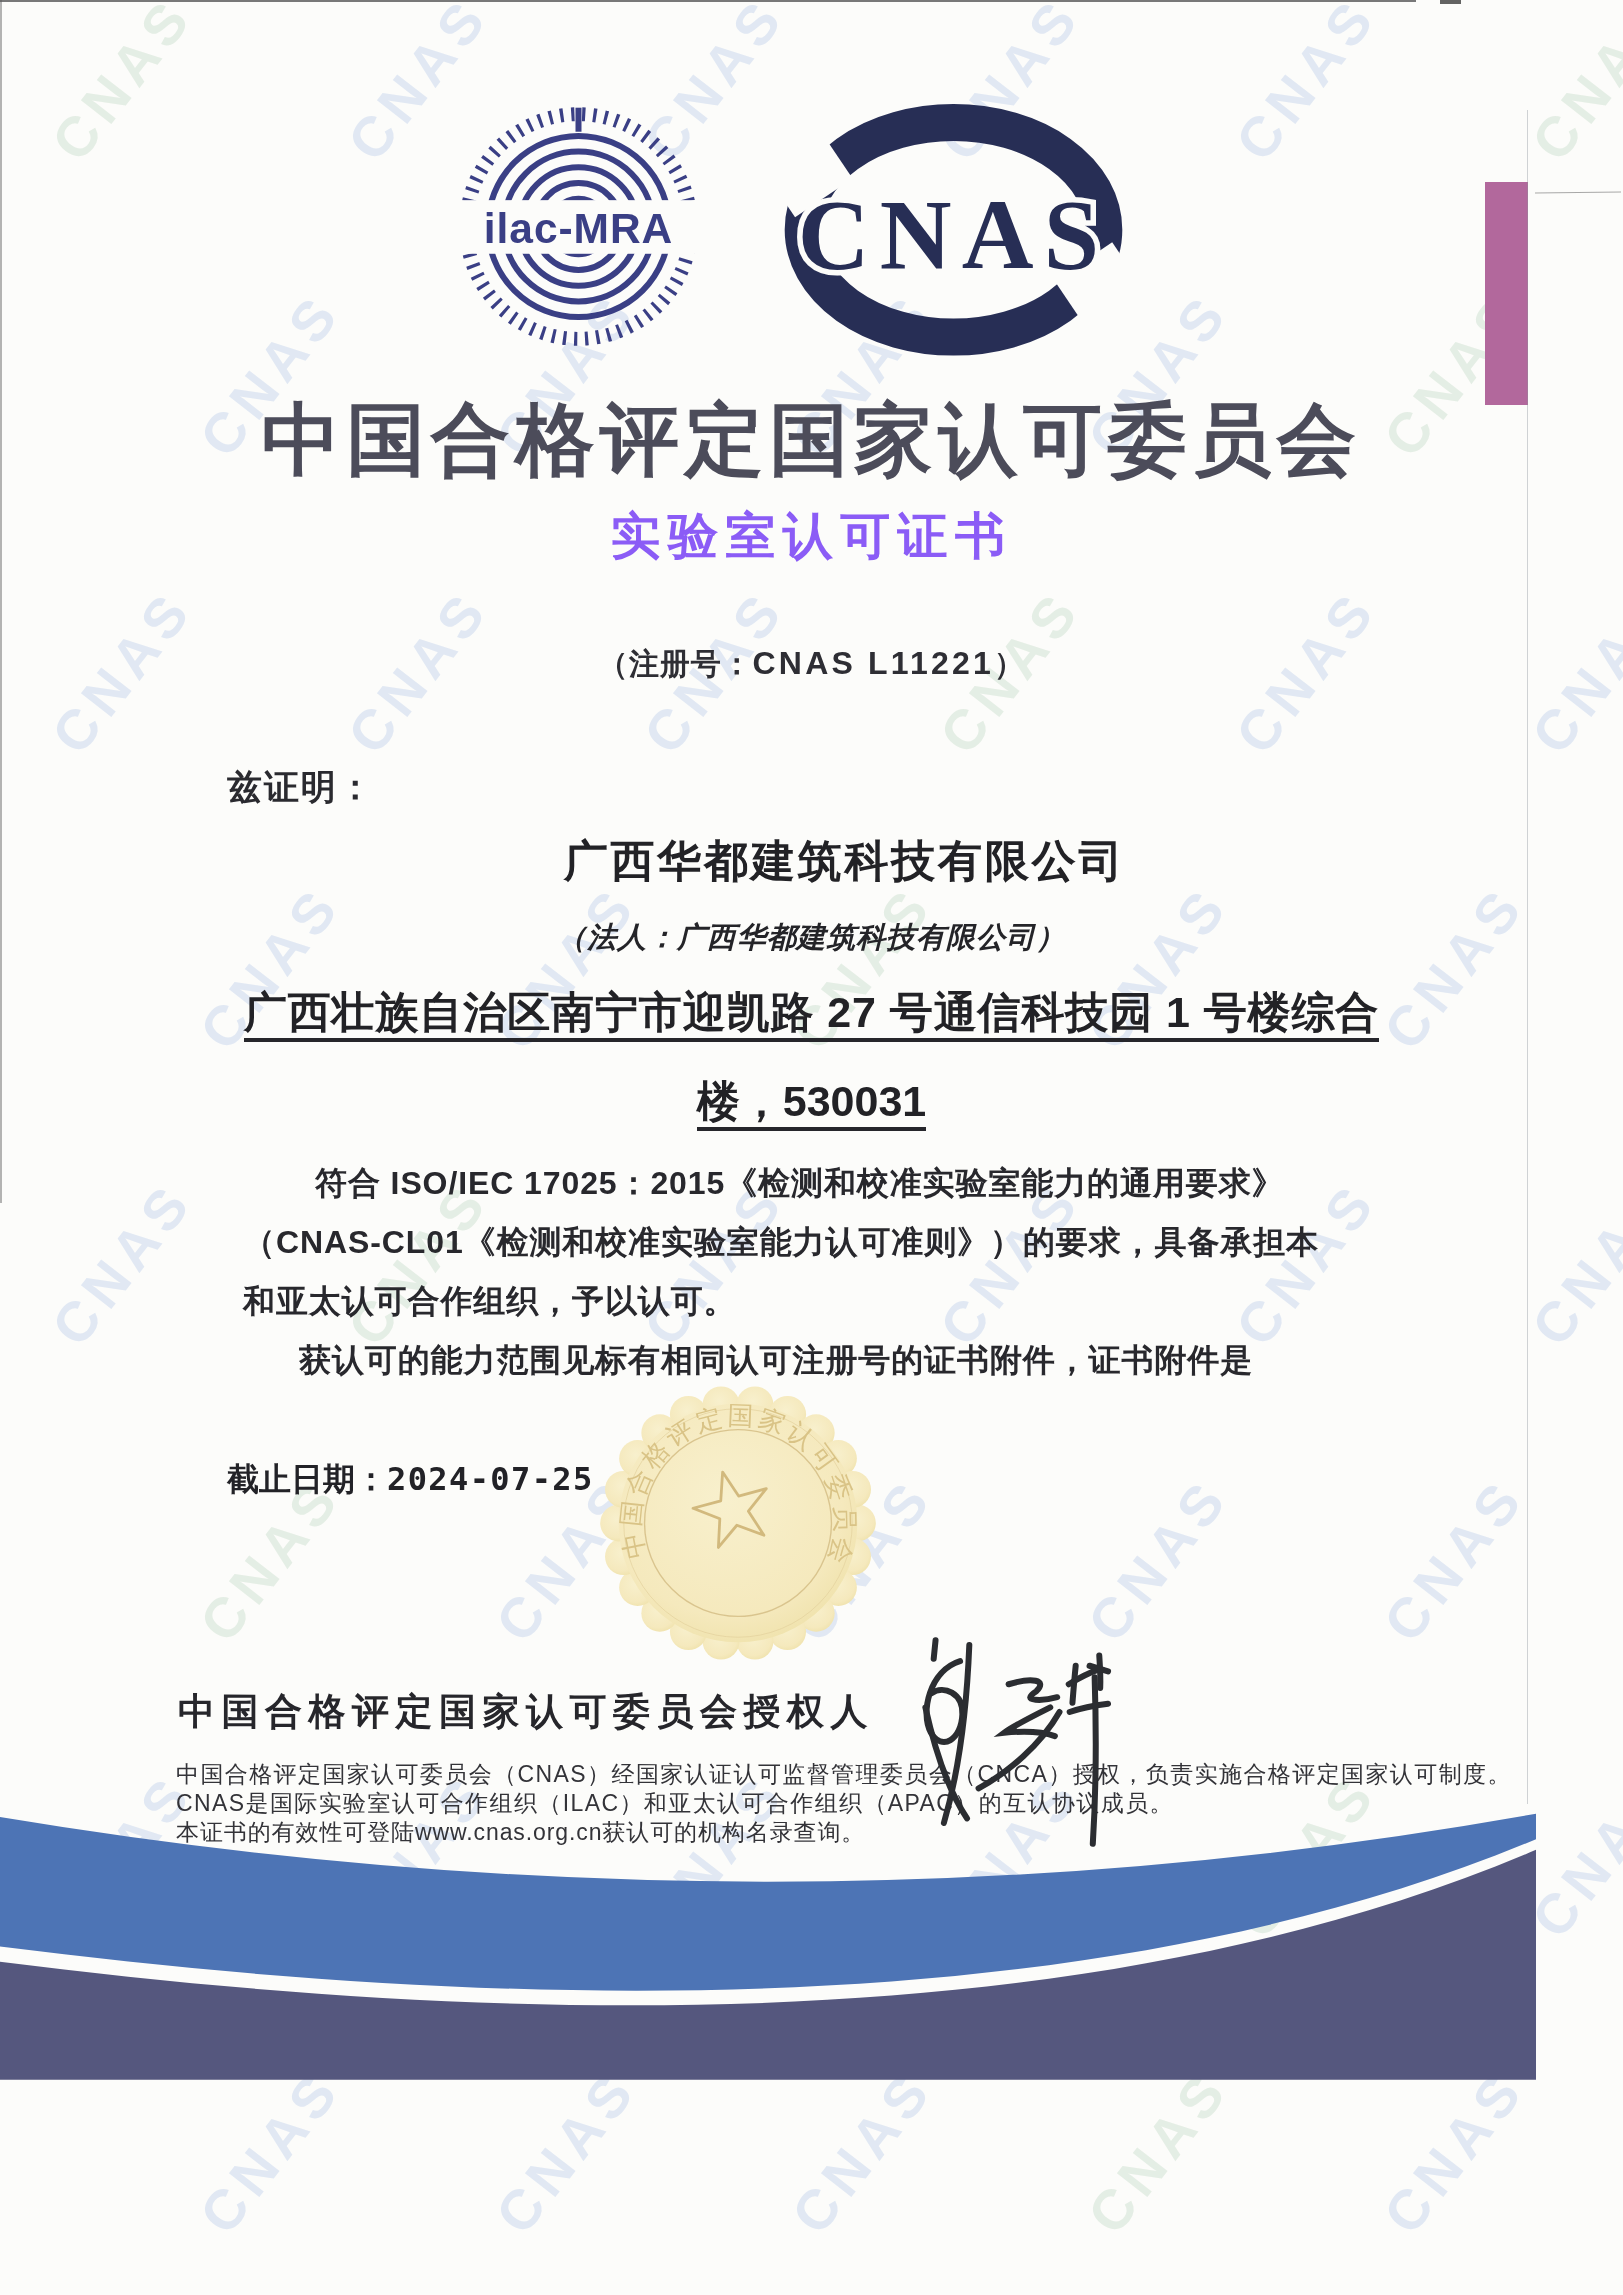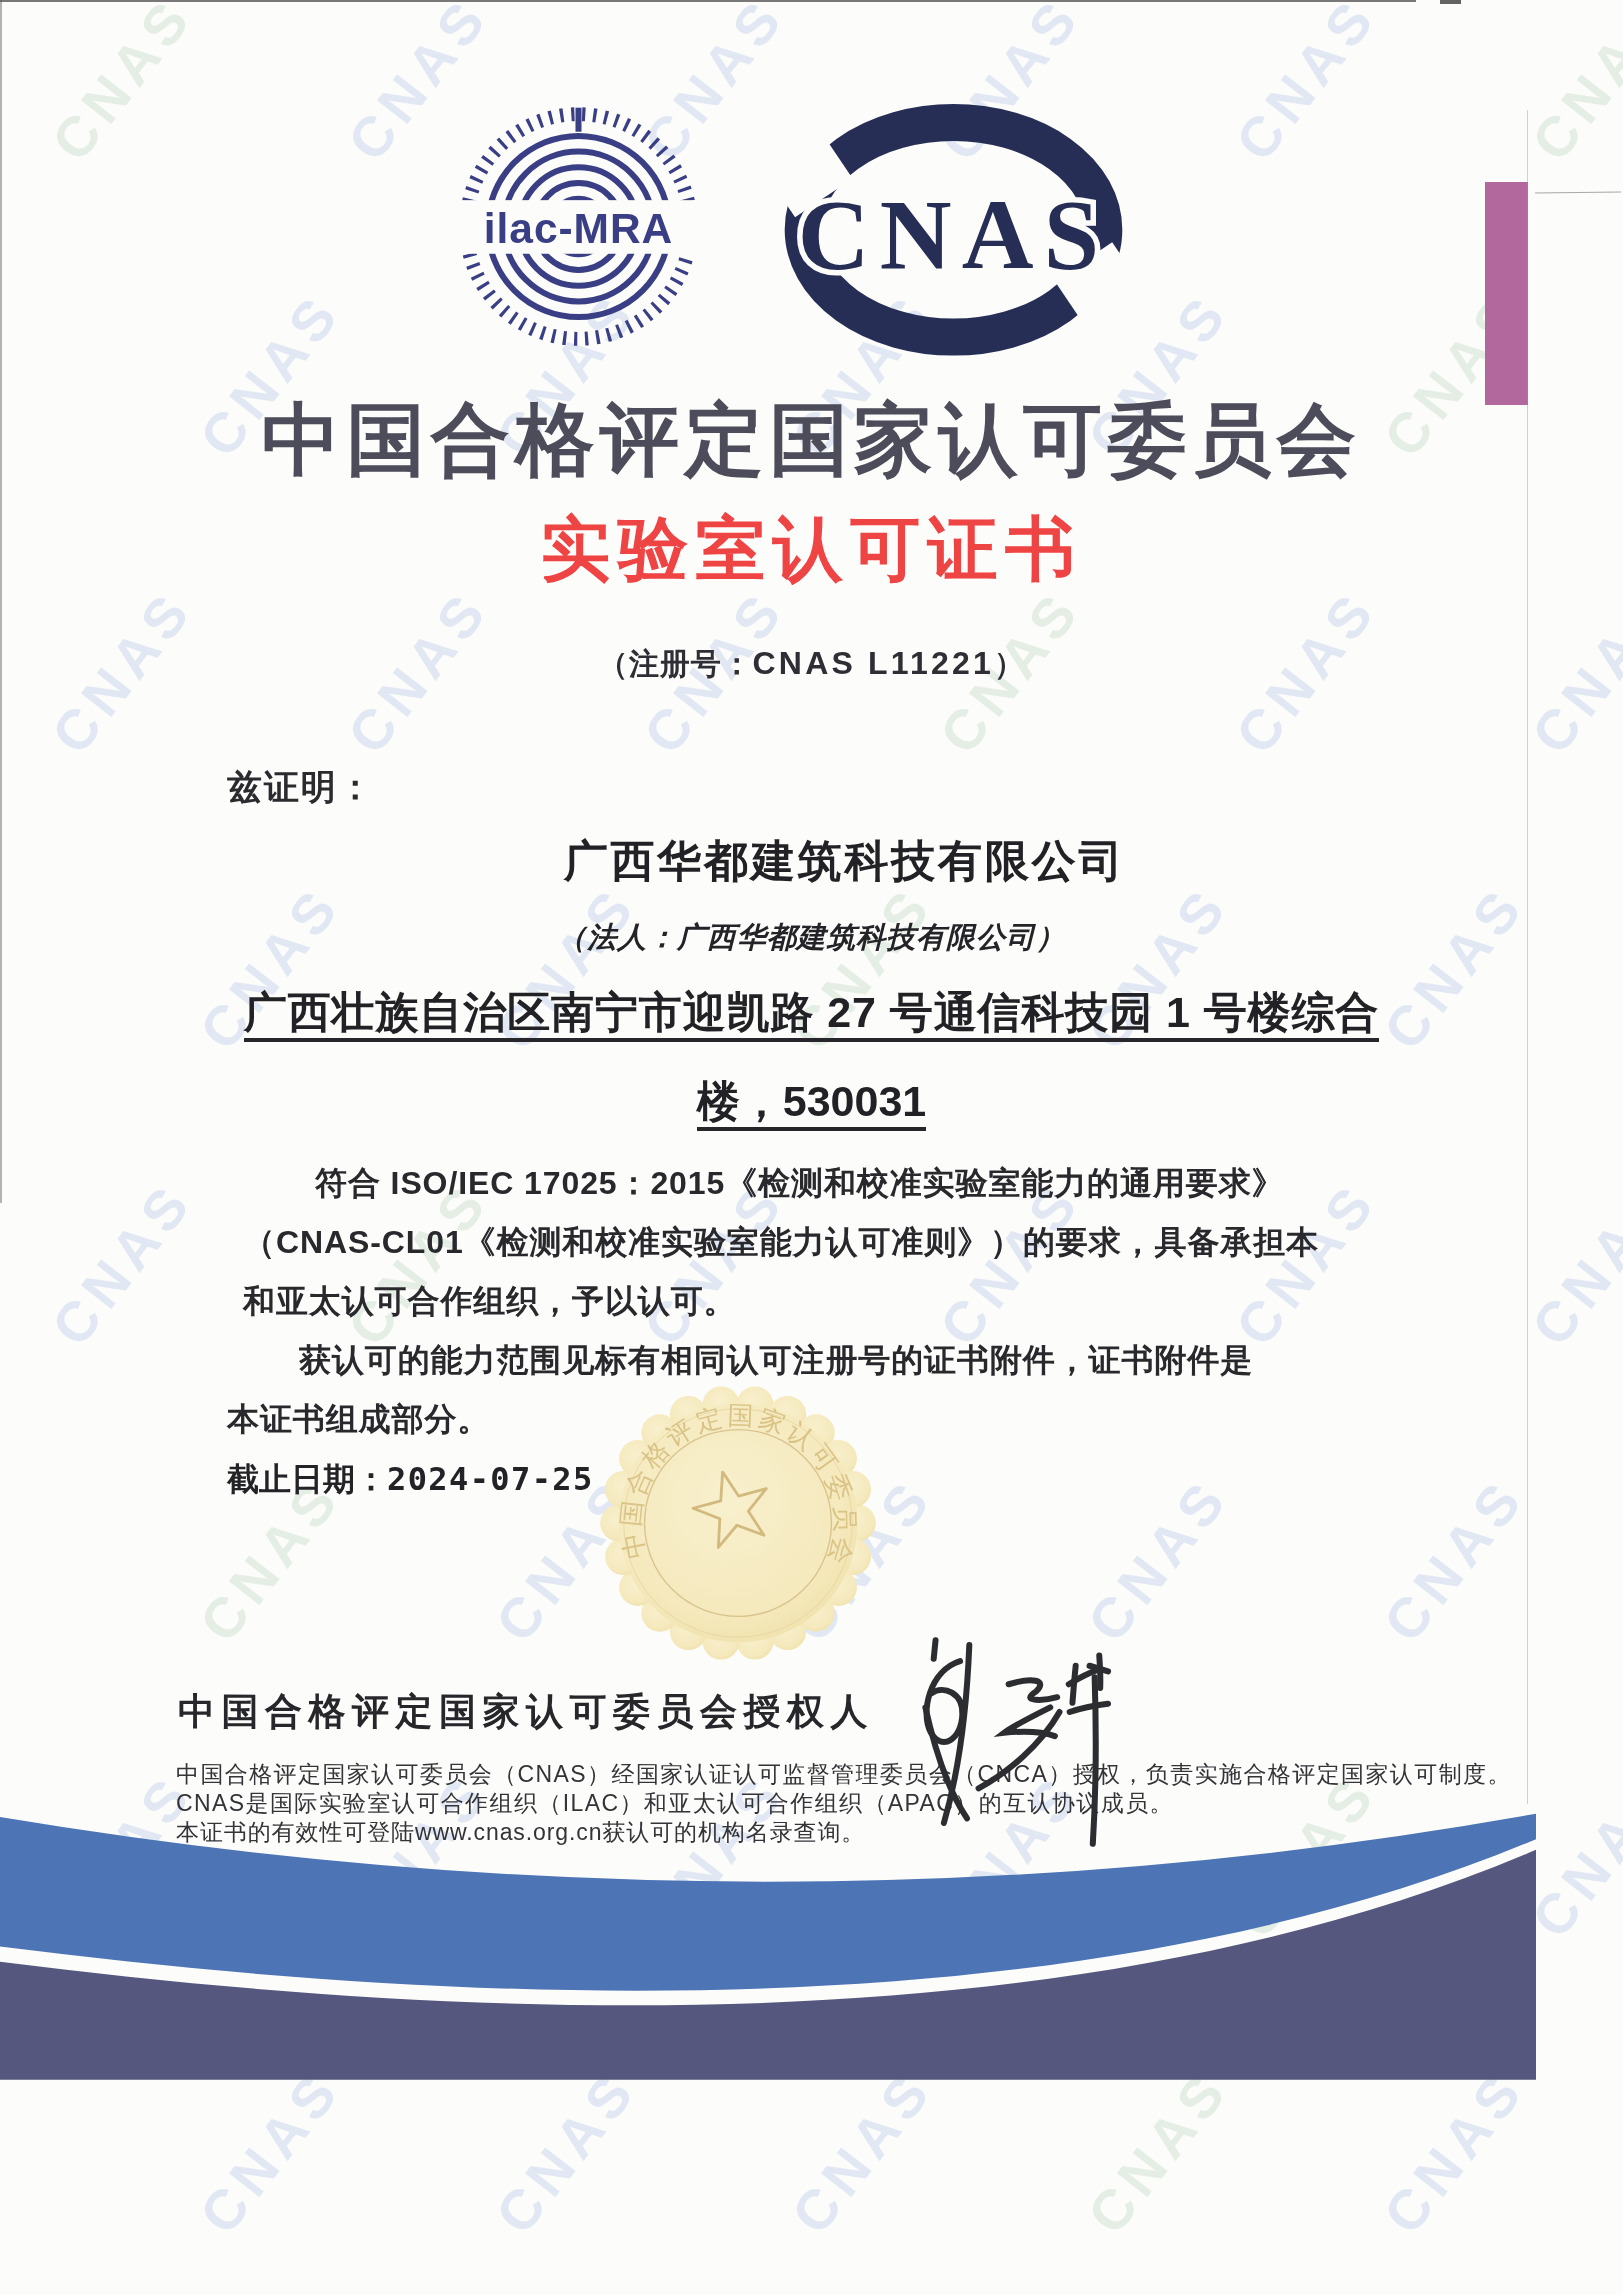--- a/index.html
+++ b/index.html
@@ -17,21 +17,21 @@
       transform:rotate(-52deg);white-space:nowrap;}
   .wm-b{color:#ccd9ee;opacity:.55;}
   .wm-g{color:#d2e3d4;opacity:.55;}
   
   .logo{position:absolute;z-index:3;}
   #logo-ilac{left:456px;top:104px;}
   #logo-cnas{left:766px;top:98px;}
   
   .center-line{position:absolute;left:0;width:1623px;text-align:center;z-index:3;white-space:nowrap;}
   .org-title{top:388px;font-size:79px;font-weight:800;letter-spacing:5.6px;color:#4c4c5a;}
-  .cert-title{top:503px;font-size:70px;font-weight:700;letter-spacing:7.4px;color:#ef4444;}
+  .cert-title{top:503px;font-size:50px;font-weight:700;letter-spacing:7.4px;color:#8b5cf6;}
   .reg-line{top:644px;font-size:30px;font-weight:600;color:#2e2e34;letter-spacing:0.9px;}
   .reg-code{font-family:"Liberation Sans",sans-serif;font-size:32px;letter-spacing:3.2px;}
   
   .certify{position:absolute;left:227px;top:764px;font-size:35px;font-weight:700;z-index:3;letter-spacing:1.9px;}
   .company{top:832px;font-size:44px;font-weight:900;letter-spacing:2.8px;color:#222226;margin-left:33px;}
   .legal{top:918px;font-size:29px;font-weight:800;font-style:italic;letter-spacing:0.9px;color:#242428;text-align:center;}
   .addr{font-weight:900;color:#222226;}
   .addr-line1{top:984px;font-size:43px;letter-spacing:0.9px;}
   .addr-line2{top:1073px;font-size:43px;}
   .addr u,.addr .ul{ text-decoration:none;border-bottom:4.2px solid #26262b;padding-bottom:2px;}
@@ -146,21 +146,20 @@
   <div class="center-line addr addr-line1"><span class="ul">广西壮族自治区南宁市迎凯路 27 号通信科技园 1 号楼综合</span></div>
   <div class="center-line addr addr-line2"><span class="ul">楼，530031</span></div>
 
   <div id="para1" class="para">
     <div class="indent">符合 ISO/IEC 17025：2015《检测和校准实验室能力的通用要求》</div>
     <div>（CNAS-CL01《检测和校准实验室能力认可准则》）的要求，具备承担本</div>
     <div>和亚太认可合作组织，予以认可。</div>
   </div>
   <div id="para2" class="para">
     <div class="indent">获认可的能力范围见标有相同认可注册号的证书附件，证书附件是</div>
-    <div>本证书组成部分。</div>
   </div>
 
   <div class="dates">
     <div><span>截止日期：</span><span class="date-val">2024-07-25</span></div>
   </div>
 
   <svg id="seal" width="296" height="296" viewBox="0 0 640 640">
     <defs>
       <radialGradient id="goldg" cx="45%" cy="40%" r="70%">
         <stop offset="0%" stop-color="#f8f0cd"></stop>

